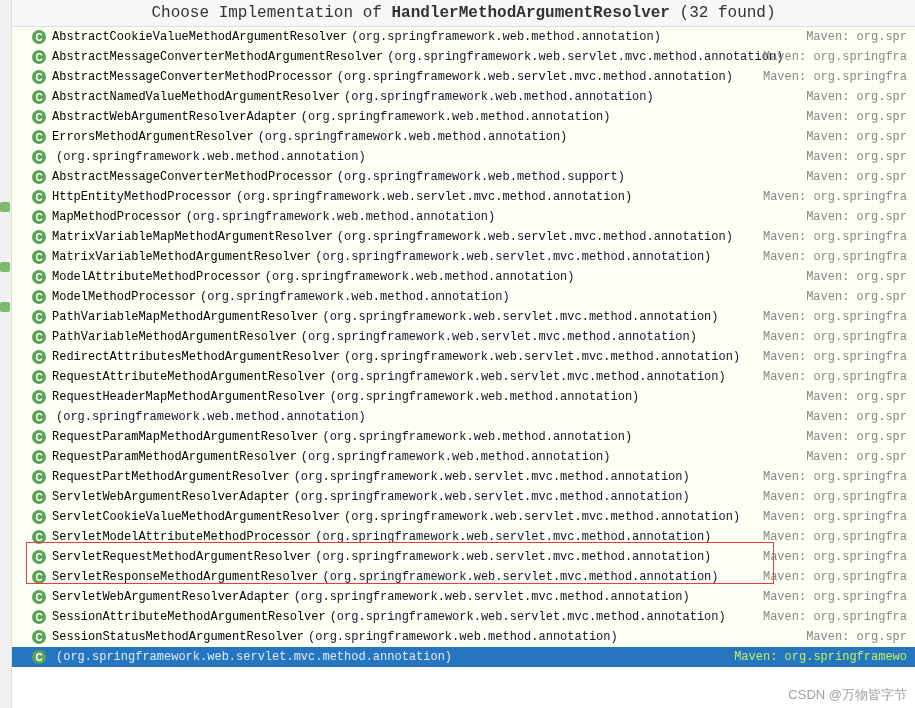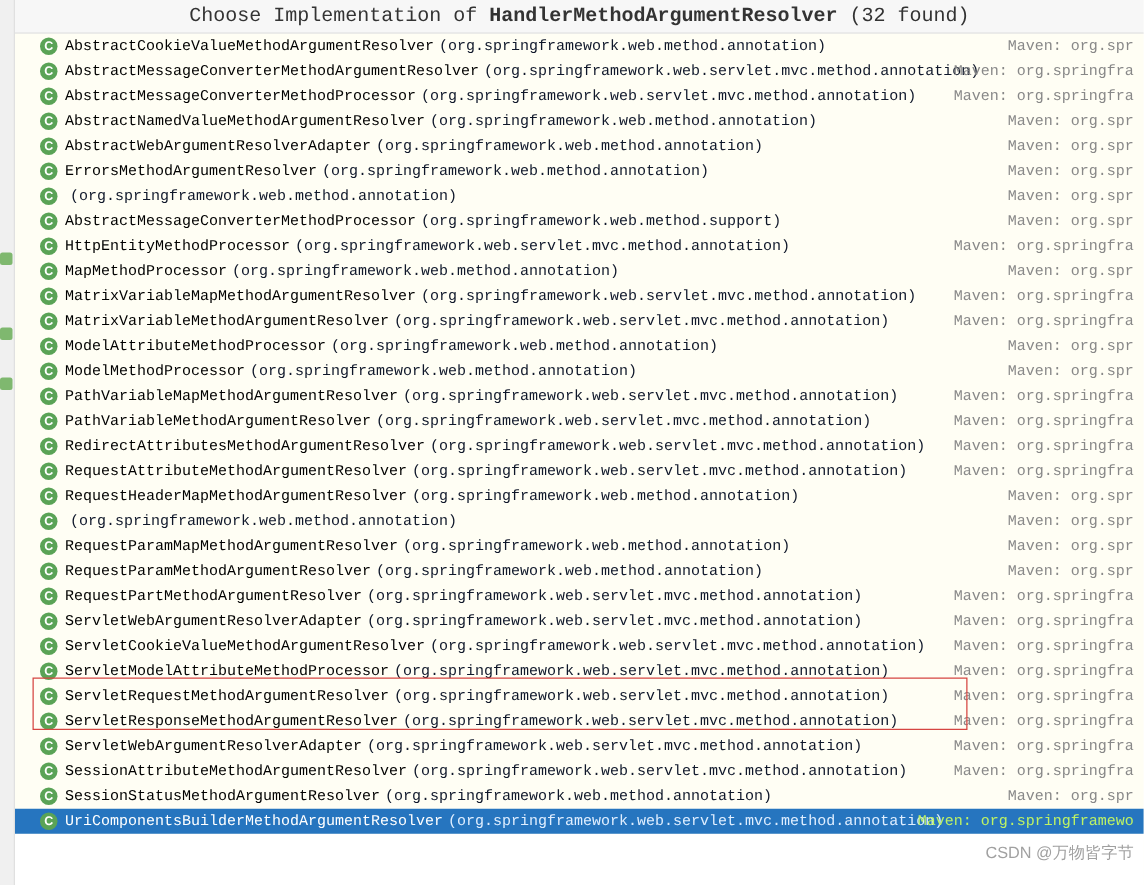--- a/index.html
+++ b/index.html
@@ -83,21 +83,21 @@
     position: absolute;
     left: 0;
     width: 10px;
     height: 10px;
     background: #7fb86f;
     border-radius: 2px;
     font-size: 8px;
   }
   .watermark {
     position: absolute;
-    bottom: 17px;
+    bottom: 4px;
     right: 8px;
     font-family: Arial, sans-serif;
     font-size: 13px;
     color: rgba(120,120,120,0.7);
     pointer-events: none;
   }
 </style>
 </head>
 <body>
 
@@ -291,21 +291,20 @@
         <span class="source">Maven: org.springfra</span>
       </div>
       <div class="row">
         <span class="icon-c">C</span>
         <span class="name">SessionStatusMethodArgumentResolver</span>
         <span class="pkg"> (org.springframework.web.method.annotation)</span>
         <span class="source">Maven: org.spr</span>
       </div>
       <div class="row selected">
         <span class="icon-c">C</span>
-        <span class="name">UriComponentsBuilderMethodArgumentResolver</span>
         <span class="pkg"> (org.springframework.web.servlet.mvc.method.annotation)</span>
         <span class="source">Maven: org.springframewo</span>
       </div>
     </div>
 </div>
 
 <div id="hlbox" class="highlight-box" style="left: 26px; top: 542px; width: 748px; height: 42px;"></div>
 
 <div class="watermark">CSDN @万物皆字节</div>
 

